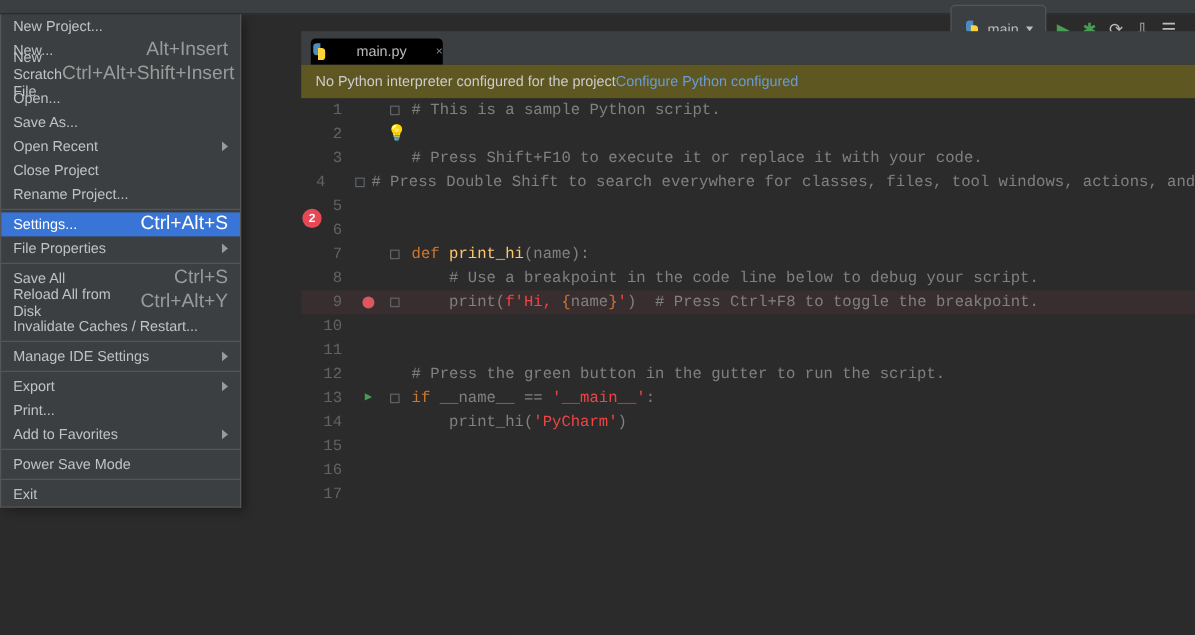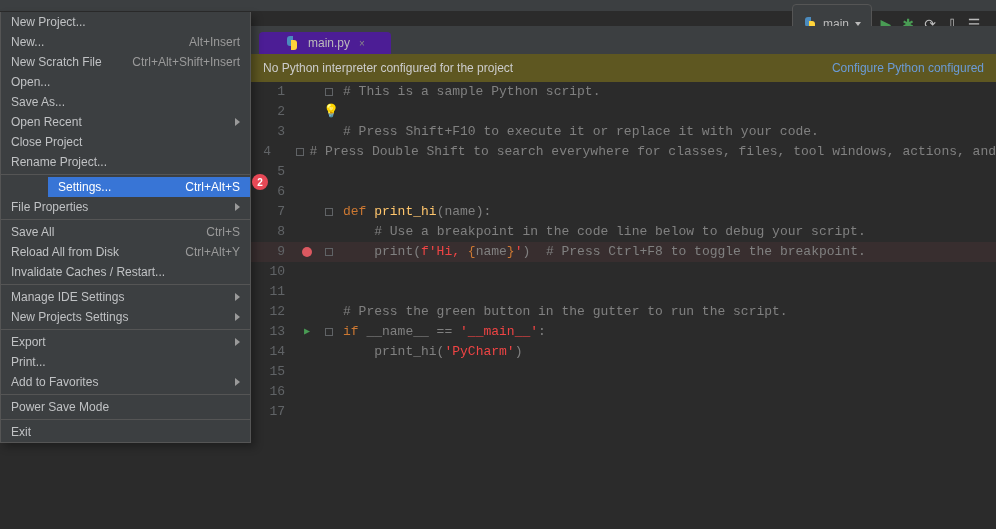--- a/index.html
+++ b/index.html
@@ -10,33 +10,33 @@
 .py-icon { width:14px; height:14px; position:relative; }
 .py-icon::before { content:""; position:absolute; top:0; left:2px; width:6px; height:10px; background:#4B8BBE; border-radius:3px 0 0 3px; }
 .py-icon::after { content:""; position:absolute; bottom:0; right:2px; width:6px; height:10px; background:#FFD43B; border-radius:0 3px 3px 0; }
 .dropdown-caret { width:0; height:0; border-left:3px solid transparent; border-right:3px solid transparent; border-top:4px solid #bbb; }
 .tool-icon { width:16px; height:16px; display:flex; align-items:center; justify-content:center; font-size:14px; }
 .run-icon { color:#499c54; }
 .debug-icon { color:#499c54; }
 .rerun-icon { color:#bbb; }
 .update-icon { color:#bbb; }
 .search-icon { color:#bbb; }
-.menu { position:absolute; top:12px; left:0; width:251px; background:#3c3f41; border:1px solid #555; border-top:none; box-shadow:4px 4px 8px rgba(0,0,0,.3); z-index:10; }
+.menu { position:absolute; top:12px; left:0; width:201px; background:#3c3f41; border:1px solid #555; border-top:none; box-shadow:4px 4px 8px rgba(0,0,0,.3); z-index:10; }
 .menu-item { display:flex; justify-content:space-between; align-items:center; height:20px; padding:0 10px; cursor:default; color:#c0c2c4; font-size:12px; }
-.menu-item.selected { background:#3875d6; color:#fff;margin-left:47px; }
+.menu-item.selected { background:#3875d6; color:#fff; }
 .menu-sep { height:1px; background:#555; margin:2px 0; }
-.menu-item .short { color:#9a9a9a; font-size:12px; }
+.menu-item .short { color:#9a9a9a; font-size:16px; }
 .menu-item.selected .short { color:#fff; }
 .menu-item .submenu-caret { width:0; height:0; border-top:4px solid transparent; border-bottom:4px solid transparent; border-left:5px solid #9a9a9a; margin-left:6px; }
 .badge { position:absolute; left:252px; top:174px; width:16px; height:16px; background:#e74856; border-radius:50%; color:#fff; font-size:10px; font-weight:600; display:flex; align-items:center; justify-content:center; z-index:11; }
 .editor-area { position:absolute; top:26px; left:251px; right:0; bottom:0; display:flex; flex-direction:column; }
 .tab-row { height:28px; background:#3c3f41; display:flex; align-items:flex-end; padding-left:8px; }
-.tab { background:#4c1d95; border-top-left-radius:4px; border-top-right-radius:4px; padding:4px 26px; display:flex; align-items:center; gap:9px; color:#bbb; font-size:12px; margin-top:auto; }
+.tab { background:#000000; border-top-left-radius:4px; border-top-right-radius:4px; padding:4px 0; display:flex; align-items:center; gap:24px; color:#bbb; font-size:12px; margin-top:auto; }
 .tab-close { color:#888; font-size:10px; }
-.notif { background:#5e5721; color:#ccc; padding:7px 12px; display:flex; justify-content:space-between; font-size:12px; align-items:center; }
+.notif { background:#5e5721; color:#ccc; padding:7px 12px; display:flex; font-size:12px; align-items:center; }
 .notif a { color:#6b9bd6; text-decoration:none; }
 .code { flex:1; background:#2b2b2b; font-family:Consolas,"Courier New",monospace; font-size:13px; line-height:20px; }
 .codeline { display:flex; height:20px; align-items:center; }
 .gutter { width:44px; text-align:right; color:#606366; padding-right:10px; position:relative; }
 .gcol { width:24px; display:flex; justify-content:center; align-items:center; }
 .bp { width:10px; height:10px; background:#db5860; border-radius:50%; }
 .run-gutter { color:#499c54; font-size:10px; }
 .fold { width:8px; height:8px; border:1px solid #606366; display:flex; align-items:center; justify-content:center; font-size:8px; color:#606366; margin-right:4px; }
 .src { color:#808080; white-space:pre; }
 .src .kw { color:#cc7832; }
@@ -137,26 +137,20 @@
       <span>Invalidate Caches / Restart...</span>
       <span class="grp"></span>
     </div>
     <div class="menu-sep"></div>
     <div class="menu-item">
       <span>Manage IDE Settings</span>
       <span class="grp">
         <span class="submenu-caret"></span>
       </span>
     </div>
-    <div class="menu-item">
-      <span>New Projects Settings</span>
-      <span class="grp">
-        <span class="submenu-caret"></span>
-      </span>
-    </div>
     <div class="menu-sep"></div>
     <div class="menu-item">
       <span>Export</span>
       <span class="grp">
         <span class="submenu-caret"></span>
       </span>
     </div>
     <div class="menu-item">
       <span>Print...</span>
       <span class="grp"></span>

